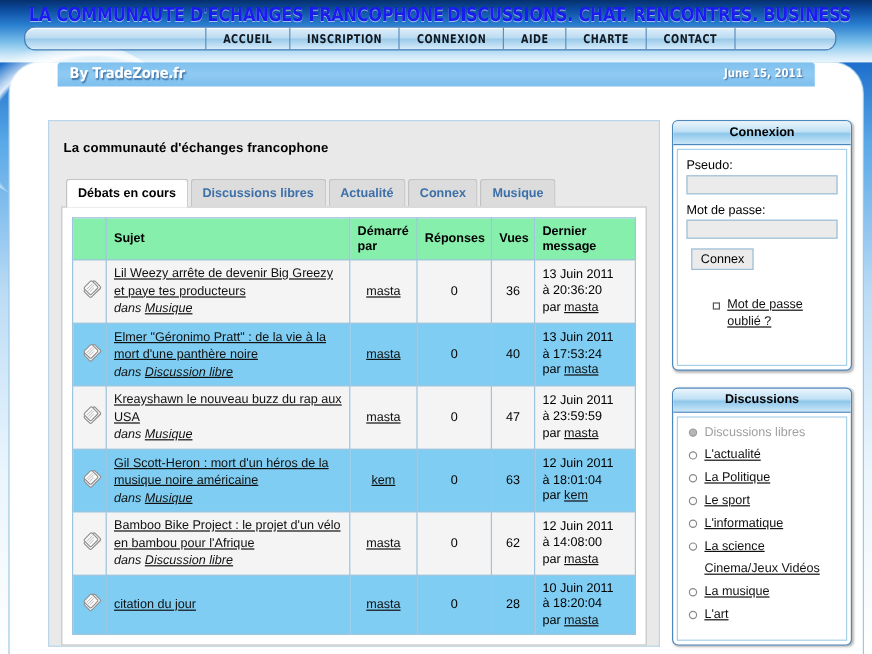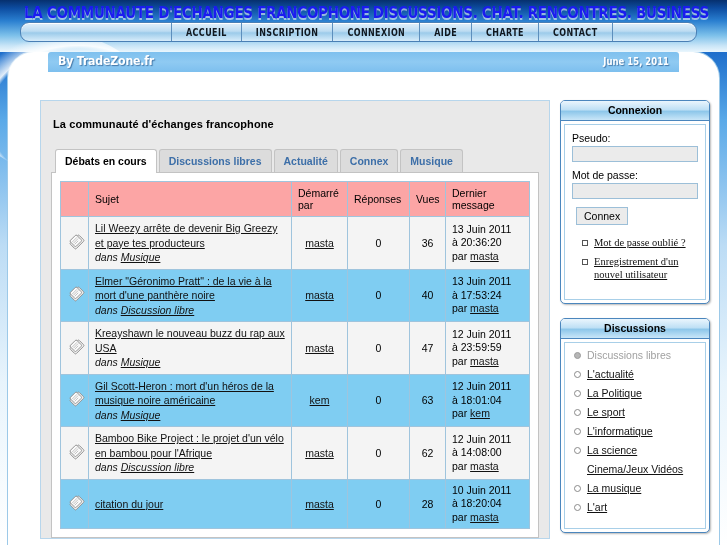--- a/index.html
+++ b/index.html
@@ -152,27 +152,27 @@
 
   
   table.forum{
     width:100%;
     border-collapse:collapse;
     border:1px solid #9fc4dd;
     font-size:10.5px;
     table-layout:fixed;
   }
   table.forum th{
-    background:#fca5a5;
+    background:#86efac;
     border:1px solid #9fc4dd;
     text-align:left;
     vertical-align:middle;
     padding:5px 6px;
     font-size:10.5px;
-    font-weight:normal;
+    font-weight:bold;
     color:#000;
     height:32px;
     box-sizing:border-box;
   }
   table.forum td{
     border:1px solid #9fc4dd;
     vertical-align:middle;
     padding:4px 6px;
     color:#000;
     box-sizing:border-box;
@@ -233,21 +233,21 @@
   .btn{
     font-size:10.5px;
     padding:2px 7px;
     background:#ebebeb;
     border:1px solid #9cbfd8;
     color:#000;
     cursor:pointer;
     margin:2px 0 7px 4px;
     display:inline-block;
   }
-  ul.side-list{list-style:none;margin:4px;padding:0 0 0 6px;font-family:Liberation Serif, serif;}
+  ul.side-list{list-style:none;margin:16px;padding:0 0 0 6px;}
   ul.side-list li{
     position:relative;
     padding:0 0 5px 12px;
     font-size:10.5px;
     line-height:13.5px;
   }
   ul.side-list li .sq{
     position:absolute;left:0;top:4px;
     width:4px;height:4px;border:1px solid #555;
   }
@@ -479,24 +479,20 @@
         <div class="fld-label">Pseudo:</div>
         <input class="fld-input" type="text" placeholder="" style="">
         <div class="fld-label">Mot de passe:</div>
         <input class="fld-input" type="password" placeholder="" style="">
         <button class="btn">Connex</button>
         <ul class="side-list">
           <li>
             <span class="sq"></span>
             <a>Mot de passe oublié ?</a>
           </li>
-          <li>
-            <span class="sq"></span>
-            <a>Enregistrement d'un nouvel utilisateur</a>
-          </li>
         </ul>
       </div>
     </div>
 
     <div class="side-box">
       <div class="side-head">Discussions</div>
       <div class="side-body">
         <ul class="disc-list" id="disc-list">
             <li class="current"><span class="dot"></span><span class="lbl">Discussions libres</span></li>
             <li><span class="dot"></span><a>L'actualité</a></li>

